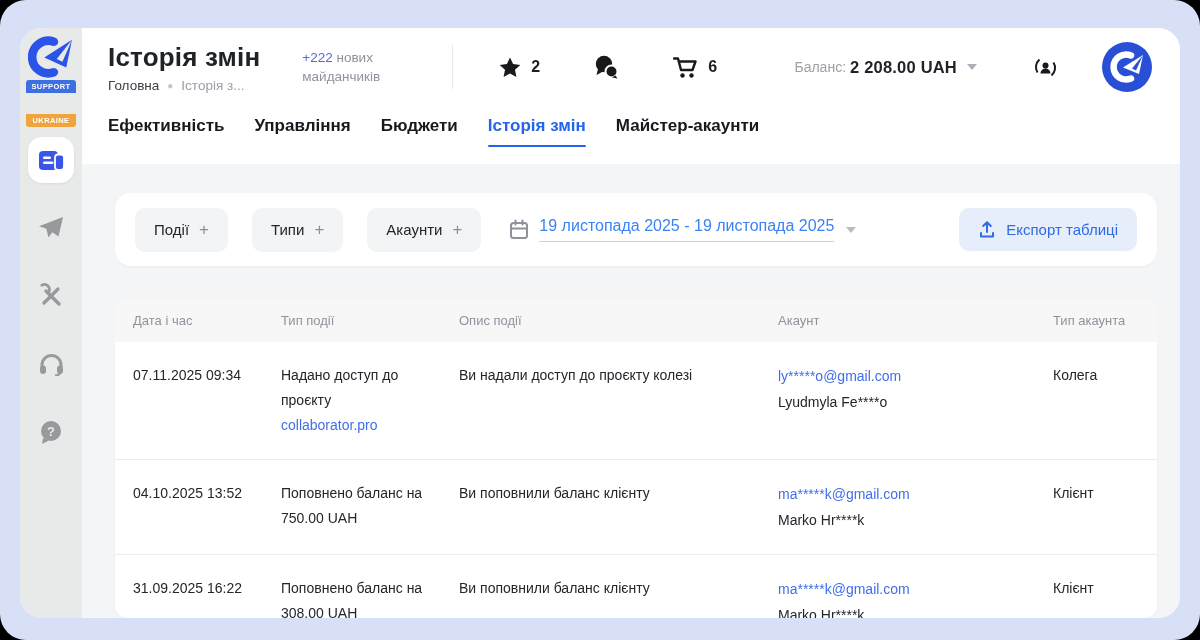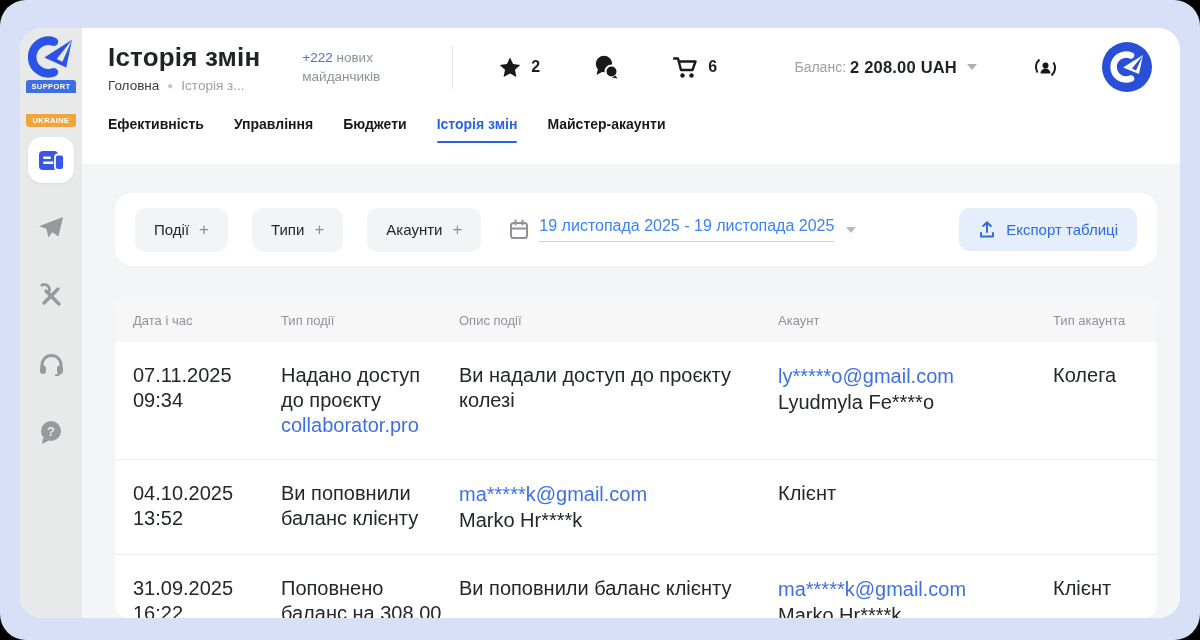--- a/index.html
+++ b/index.html
@@ -44,21 +44,21 @@
   .c-cart { margin-left:54px; }
   .balance { display:flex; align-items:center; margin-left:auto; cursor:pointer; }
   .balance-label { font-size:14px; color:#9aa0a6; margin-right:4px; }
   .balance-value { font-size:16.5px; font-weight:bold; color:#1e2126; letter-spacing:.2px; }
   .caret { width:0; height:0; border-left:5px solid transparent; border-right:5px solid transparent;
            border-top:6px solid #aab0b8; margin-left:10px; }
   .switch-btn { margin-left:56px; cursor:pointer; display:flex; }
   .avatar { width:50px; height:50px; margin-left:44px; border-radius:50%; cursor:pointer; flex:0 0 50px; }
 
   .tabsbar { display:flex; gap:30px; padding:10px 26px 0 26px; flex:0 0 58px; align-items:flex-start; }
-  .tab { font-size:14px; font-weight:bold; color:#17191e; cursor:pointer; padding-bottom:11px; position:relative; }
+  .tab { font-size:17px; font-weight:bold; color:#17191e; cursor:pointer; padding-bottom:11px; position:relative; }
   .tab.active { color:#2563e8; }
   .tab.active::after { content:""; position:absolute; left:0; right:0; bottom:0; height:2.5px;
                        background:#2563e8; border-radius:2px; }
 
   .content { flex:1; background:#f4f5f6; padding:29px 23px 0 33px; display:flex; flex-direction:column; min-height:0; }
 
   
   .filter-card { background:#fff; border-radius:16px; height:73px; display:flex; align-items:center;
                  padding:0 20px; box-shadow:0 1px 2px rgba(20,30,60,.04); flex:0 0 73px; }
   .chip { background:#f3f4f5; border-radius:10px; padding:12px 19px; font-size:15px; color:#23262b;
@@ -72,21 +72,21 @@
                 font-family:inherit; font-weight:500;justify-content:space-between; }
 
   
   .table-card { background:#fff; border-radius:12px; margin-top:32px; flex:1; overflow:hidden;
                 box-shadow:0 1px 2px rgba(20,30,60,.04); display:flex; flex-direction:column; }
   .t-grid { display:grid; grid-template-columns:148px 178px 319px 275px 1fr; padding:0 18px; }
   .t-head { background:#f7f7f8; flex:0 0 44px; align-items:center; }
   .t-head span { font-size:13px; color:#8e939b; }
   .t-row { padding-top:21px; padding-bottom:21px; border-bottom:1px solid #ededef; }
   .t-row:last-child { border-bottom:none; }
-  .cell { font-size:20px; color:#23262b; line-height:25px; padding-right:16px; }
+  .cell { font-size:14px; color:#23262b; line-height:25px; padding-right:16px; }
   .cell a { color:#3f6fe8; text-decoration:none; cursor:pointer; }
   .cell .ev-link { display:block; }
   .acct-email { display:block; color:#3f6fe8; cursor:pointer; line-height:26px; }
   .acct-name { display:block; line-height:26px; }
 
   svg { display:block; }
 </style>
 </head>
 <body>
 
@@ -301,20 +301,24 @@
     <div class="cell">Ви надали доступ до проєкту колезі</div>
     <div class="cell">
       <a class="acct-email">ly*****o@gmail.com</a>
       <span class="acct-name">Lyudmyla Fe****o</span>
     </div>
     <div class="cell">Колега</div>
   </div>
 
   <div class="t-grid t-row">
     <div class="cell">04.10.2025 13:52</div>
+    <div class="cell">
+      <span>Поповнено баланс на 750.00 UAH</span>
+      
+    </div>
     <div class="cell">Ви поповнили баланс клієнту</div>
     <div class="cell">
       <a class="acct-email">ma*****k@gmail.com</a>
       <span class="acct-name">Marko Hr****k</span>
     </div>
     <div class="cell">Клієнт</div>
   </div>
 
   <div class="t-grid t-row">
     <div class="cell">31.09.2025 16:22</div>

